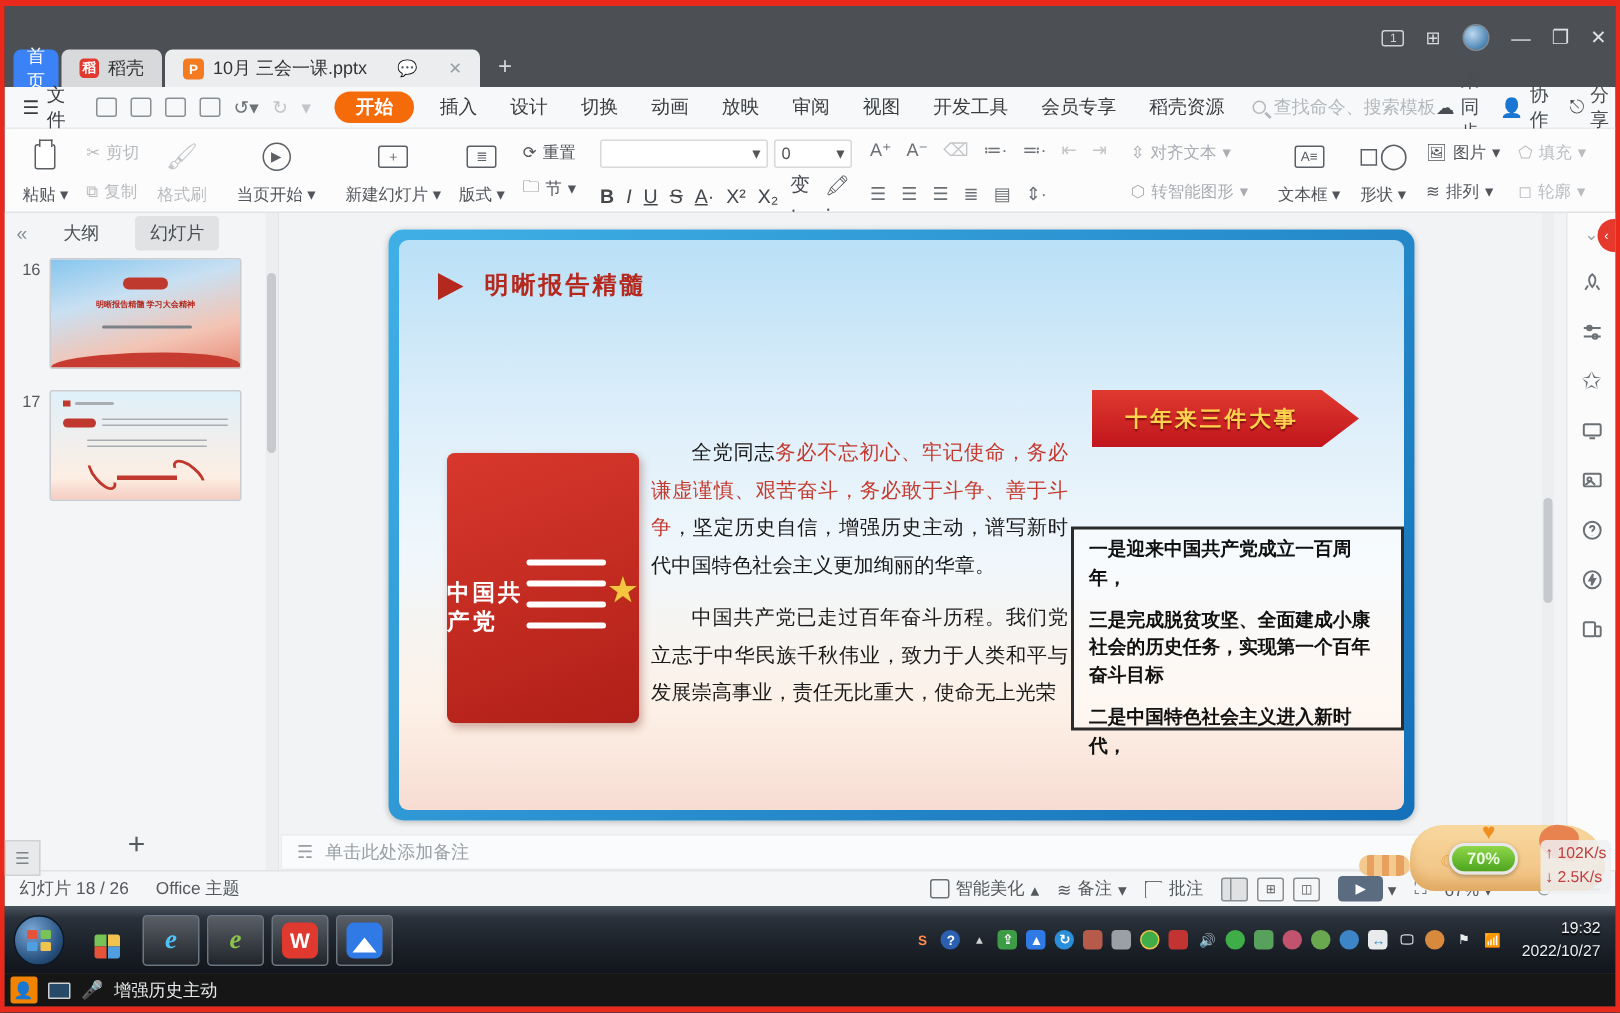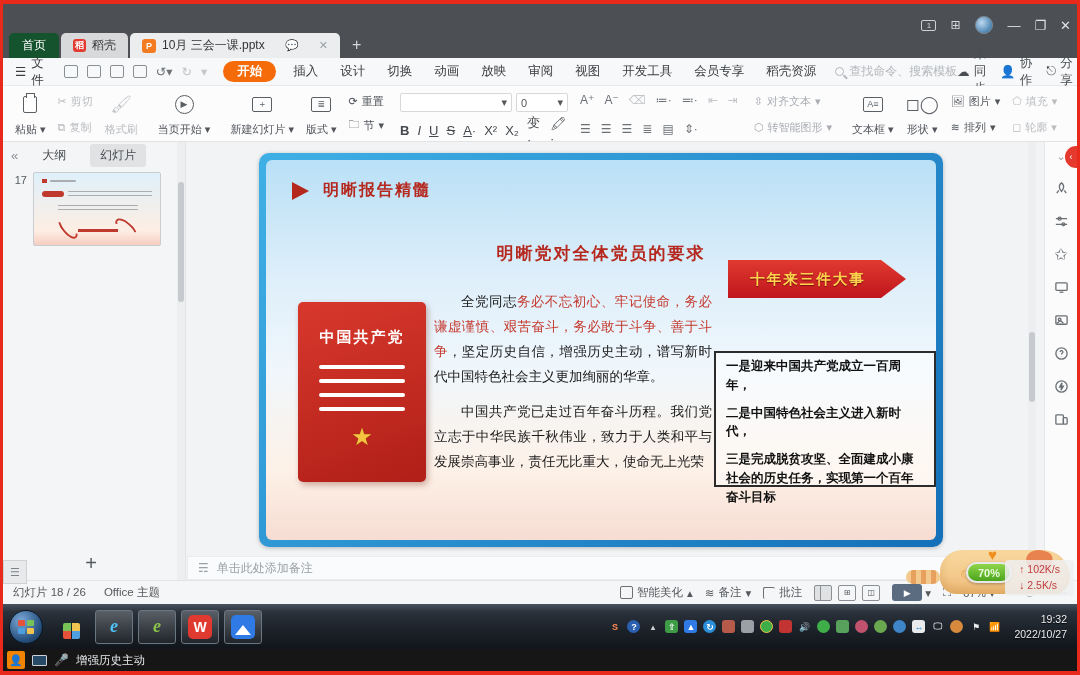--- a/index.html
+++ b/index.html
@@ -12,21 +12,21 @@
   .rb.top{left:0;top:0;width:1080px;height:4px;}
   .rb.left{left:0;top:0;width:3px;height:675px;}
   .rb.right{left:1077px;top:0;width:3px;height:675px;}
   .rb.bottom{left:0;top:671px;width:1080px;height:4px;}
 
   
   .titlebar{position:absolute;left:3px;top:4px;width:1074px;height:54px;background:#4c5054;}
   .tabs{position:absolute;left:6px;bottom:0;display:flex;align-items:flex-end;gap:2px;}
   .tab{height:25px;display:flex;align-items:center;gap:6px;padding:0 12px;font-size:12px;
        border-radius:5px 5px 0 0;color:#333;}
-  .tab.home{background:#14532d;color:#fff;width:50px;justify-content:center;text-align:right;}
+  .tab.home{background:#3b82f6;color:#fff;width:30px;justify-content:center;text-align:right;}
   .tab.docer{background:#d7d9db;}
   .tab.doc{background:#ebedee;width:210px;}
   .docer-logo{width:13px;height:13px;border-radius:3px;background:#e33a30;color:#fff;font-size:9px;
        display:flex;align-items:center;justify-content:center;font-weight:bold;}
   .ppt-logo{width:14px;height:14px;border-radius:3px;background:#f57b20;color:#fff;font-size:9px;
        display:flex;align-items:center;justify-content:center;font-weight:bold;}
   .tab .dim{color:#9aa0a5;font-size:11px;margin-left:auto;}
   .newtab{color:#d6d8da;font-size:16px;padding:0 10px 4px 10px;}
   .tb-right{position:absolute;right:6px;top:12px;display:flex;align-items:center;gap:14px;color:#d8dadd;font-size:12px;}
   .winbox{width:15px;height:11px;border:1px solid #cfd2d5;border-radius:2px;font-size:8px;color:#cfd2d5;
@@ -117,21 +117,21 @@
        background:linear-gradient(135deg,#3fb0e6,#1470b8);padding:7px;box-shadow:0 1px 4px rgba(0,0,0,.25);}
   .slide-in{width:100%;height:100%;border-radius:6px;position:relative;overflow:hidden;
        background:linear-gradient(180deg,#b9e0f6 0%,#ddeefa 30%,#f0f7fc 55%,#fdf1e7 82%,#f7dcd2 100%);}
   .sl-head{position:absolute;left:26px;top:20px;display:flex;align-items:center;gap:14px;}
   .sl-tri{width:0;height:0;border-left:17px solid #b5281e;border-top:9px solid transparent;border-bottom:9px solid transparent;}
   .sl-headtxt{font-size:16px;font-weight:bold;color:#b5281e;font-family:"Liberation Serif","DejaVu Serif",serif;letter-spacing:2px;}
   .sl-sub{position:absolute;left:120px;width:430px;top:82px;text-align:center;font-size:17px;font-weight:bold;
        color:#b5281e;font-family:"Liberation Serif","DejaVu Serif",serif;letter-spacing:2px;}
   .book{position:absolute;left:32px;top:142px;width:128px;height:180px;border-radius:5px;
        background:linear-gradient(160deg,#d8382c,#b01f18);box-shadow:2px 3px 6px rgba(120,40,30,.35);
-       display:flex;flex-direction:column;align-items:center;}
+       display:flex;flex-direction:row;align-items:center;}
   .book-title{margin-top:26px;color:#fff;font-size:15px;font-weight:bold;letter-spacing:2px;
        font-family:"Liberation Serif","DejaVu Serif",serif;}
   .book-lines{margin-top:18px;width:86px;}
   .book-lines i{display:block;height:4px;background:#fff;border-radius:2px;margin-bottom:10px;}
   .book-star{color:#f5c542;font-size:24px;margin-top:2px;text-shadow:0 0 1px #8a5a00;}
   .sl-body{position:absolute;left:168px;top:130px;width:278px;font-size:13.5px;line-height:1.85;
        color:#1a1a1a;text-align:justify;font-family:"Liberation Serif","DejaVu Serif",serif;}
   .sl-body p{text-indent:2em;margin-bottom:10px;}
   .redtxt{color:#c43a2e;}
   .banner{position:absolute;left:462px;top:100px;width:178px;height:38px;background:linear-gradient(180deg,#e03a30,#c0151c);
@@ -182,21 +182,21 @@
        border-radius:24px 30px 18px 18px;box-shadow:inset 0 -6px 8px rgba(200,140,60,.4);}
   .catear{position:absolute;right:18px;top:0;width:26px;height:22px;background:#e8834f;border-radius:60% 40% 0 60%;transform:rotate(12deg);}
   .catheart{position:absolute;left:48px;top:-4px;color:#f08f1e;font-size:15px;}
   .catmoon{position:absolute;left:20px;top:18px;color:#e8a23c;font-size:11px;}
   .catphi{position:absolute;left:34px;top:14px;color:#c07f2e;font-size:13px;}
   .cattail{position:absolute;left:0px;top:30px;width:34px;height:14px;background:repeating-linear-gradient(90deg,#f3c98d 0 5px,#e8a05f 5px 10px);border-radius:8px;}
   .badge{position:absolute;right:64px;top:22px;width:46px;height:21px;border-radius:16px;
        background:linear-gradient(180deg,#8fd64a,#4ca41e);border:2px solid #e6e8ea;color:#eafbe0;
        display:flex;align-items:center;justify-content:center;font-size:11px;font-weight:bold;box-shadow:0 1px 3px rgba(0,0,0,.3);}
   .speeds{position:absolute;right:2px;top:20px;font-size:10.5px;color:#c04040;text-align:left;line-height:1.5;
-       background:rgba(238,240,242,.85);border-radius:4px;padding:2px 14px;}
+       background:rgba(238,240,242,.85);border-radius:4px;padding:2px 3px;}
 
   
   .taskbar{position:absolute;left:3px;top:604px;width:1074px;height:45px;
        background:linear-gradient(180deg,#49535e 0%,#2a313a 18%,#1d232b 55%,#11151b 100%);
        display:flex;align-items:center;padding:0 6px;gap:5px;}
   .orb{width:34px;height:34px;border-radius:50%;background:radial-gradient(circle at 35% 30%,#7aa8d8,#27517e 65%,#122a44);
        border:1px solid #0c1826;position:relative;margin-right:4px;}
   .orb .fl{position:absolute;width:7px;height:6px;border-radius:1px;}
   .taskic{width:38px;height:34px;border-radius:3px;display:flex;align-items:center;justify-content:center;font-size:18px;}
   .taskic.boxed{border:1px solid #6b7683;background:linear-gradient(180deg,rgba(255,255,255,.22),rgba(255,255,255,.05));}
@@ -425,20 +425,29 @@
   <div class="workarea">
 
     <div class="sidepanel">
       <div class="paneltabs">
         <span class="collapse">«</span>
         <span class="ptab">大纲</span>
         <span class="ptab active">幻灯片</span>
       </div>
       <div class="thumbs">
         <div class="thumbrow">
+          <div class="tnum">16</div>
+          <div class="thumb t16">
+            <div class="t16badge"></div>
+            <div class="t16title">明晰报告精髓 学习大会精神</div>
+            <div class="tl" style="left:34px;top:44px;width:60px;height:1.5px;background:#7d8287;"></div>
+            <div class="t16wave"></div>
+          </div>
+        </div>
+        <div class="thumbrow">
           <div class="tnum">17</div>
           <div class="thumb t17">
             <div class="tr" style="left:8px;top:6px;width:5px;height:4px;"></div>
             <div class="tl" style="left:16px;top:7px;width:26px;"></div>
             <div class="tr" style="left:8px;top:18px;width:22px;height:6px;border-radius:3px;"></div>
             <div class="tl" style="left:34px;top:18px;width:84px;height:1.2px;"></div>
             <div class="tl" style="left:34px;top:22px;width:84px;height:1.2px;"></div>
             <div class="tl" style="left:24px;top:32px;width:80px;height:1.2px;"></div>
             <div class="tl" style="left:24px;top:36px;width:80px;height:1.2px;"></div>
             <div class="arc" style="left:28px;top:42px;transform:rotate(-40deg);"></div>
@@ -453,21 +462,20 @@
         </div>
     </div>
 
     <div class="canvas">
       <div class="slide">
         <div class="slide-in">
           <div class="sl-head">
             <span class="sl-tri"></span>
             <span class="sl-headtxt">明晰报告精髓</span>
           </div>
-          <div class="sl-sub">明晰党对全体党员的要求</div>
 
           <div class="book">
             <div class="book-title">中国共产党</div>
             <div class="book-lines">
                 <i></i>
                 <i></i>
                 <i></i>
                 <i></i>
               </div>
             <div class="book-star">★</div>
@@ -476,22 +484,22 @@
           <div class="sl-body">
             <p><span>全党同志</span><span class="redtxt">务必不忘初心、牢记使命，务必谦虚谨慎、艰苦奋斗，务必敢于斗争、善于斗争</span><span>，坚定历史自信，增强历史主动，谱写新时代中国特色社会主义更加绚丽的华章。</span></p>
             <p><span>中国共产党已走过百年奋斗历程。我们党立志于中华民族千秋伟业，致力于人类和平与发展崇高事业，责任无比重大，使命无上光荣</span></p>
           </div>
 
           <div class="banner">
             <span>十年来三件大事</span>
           </div>
           <div class="bigbox">
             <div>一是迎来中国共产党成立一百周年，</div>
+            <div>三是完成脱贫攻坚、全面建成小康社会的历史任务，实现第一个百年奋斗目标</div>
             <div>二是中国特色社会主义进入新时代，</div>
-            <div>三是完成脱贫攻坚、全面建成小康社会的历史任务，实现第一个百年奋斗目标</div>
           </div>
         </div>
       </div>
       <div class="vsb" style="right:0;">
           <span class="vt" style="top:190px;height:70px;"></span>
         </div>
     </div>
 
     <div class="righttools">
       <span class="rt-collapse">⌄</span>

